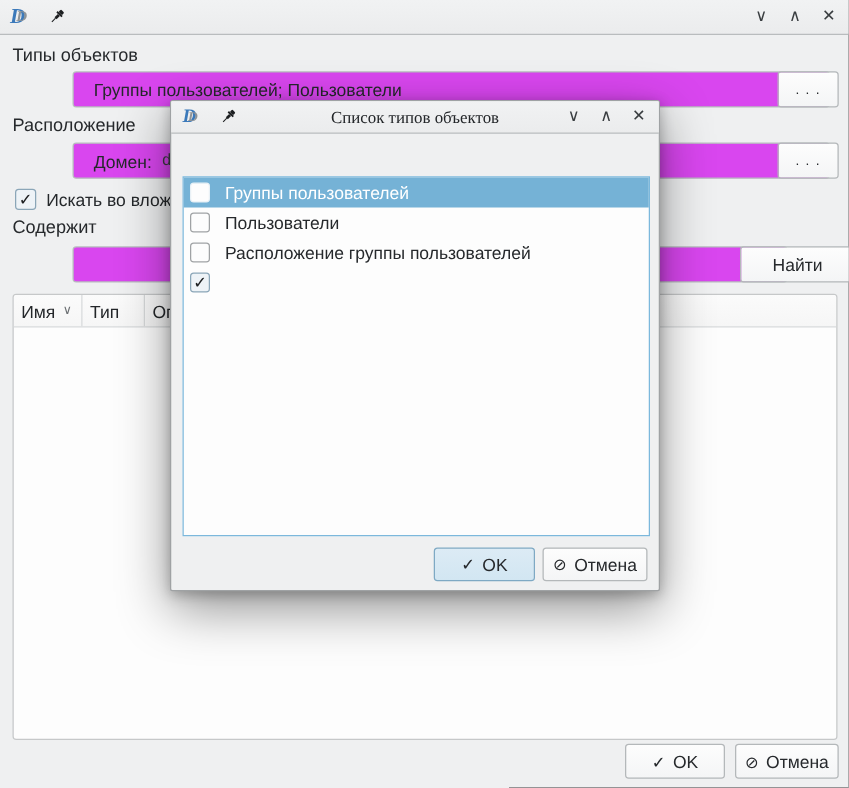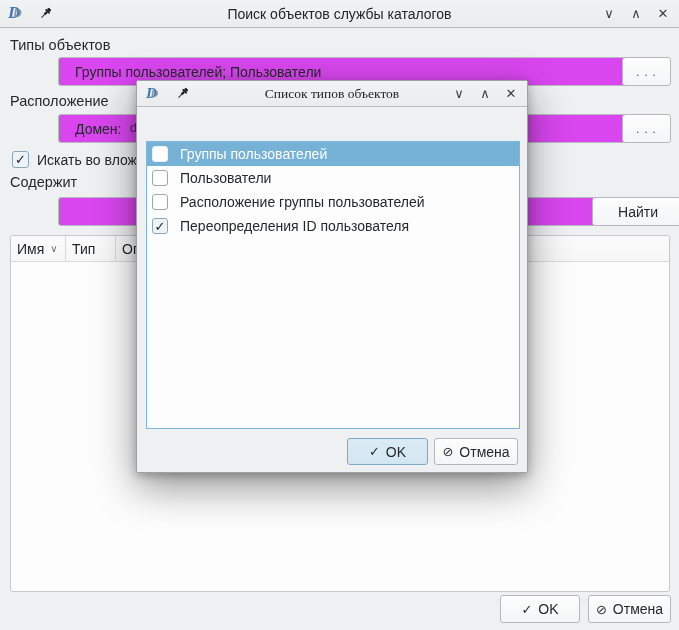--- a/index.html
+++ b/index.html
@@ -96,21 +96,20 @@
           <span class="d2">D</span>
         </span>
       <svg class="pin-icon" viewBox="0 0 16 16">
         <g transform="rotate(45 8 8)" fill="#1d1f21">
           <rect x="6" y="1" width="4" height="3" rx="1"></rect>
           <rect x="5" y="4" width="6" height="1.6"></rect>
           <rect x="6.8" y="5.6" width="2.4" height="4"></rect>
           <rect x="7.6" y="9.6" width="0.9" height="4.5"></rect>
         </g>
       </svg>
-      <span class="title">Поиск объектов службы каталогов</span>
       <span class="winbtns">
         <span class="winbtn">∨</span>
         <span class="winbtn">∧</span>
         <span class="winbtn">✕</span>
       </span>
     </div>
 
     <span class="lbl" style="left:10px;top:37px;">Типы объектов</span>
 
     <div class="textfield" style="left:10px;top:57px;width:606px;">
@@ -202,21 +201,20 @@
       <div class="listrow">
         <span class="checkbox unchecked">✓</span>
         <span>Пользователи</span>
       </div>
       <div class="listrow">
         <span class="checkbox unchecked">✓</span>
         <span>Расположение группы пользователей</span>
       </div>
       <div class="listrow">
         <span class="checkbox">✓</span>
-        <span>Переопределения ID пользователя</span>
       </div>
     </div>
 
     <div class="btn default" style="left:210px;top:357px;width:81px;height:27px;">
       <span class="ico">✓</span>
       <span>OK</span>
     </div>
     <div class="btn" style="left:297px;top:357px;width:84px;height:27px;">
       <span class="ico">⊘</span>
       <span>Отмена</span>

